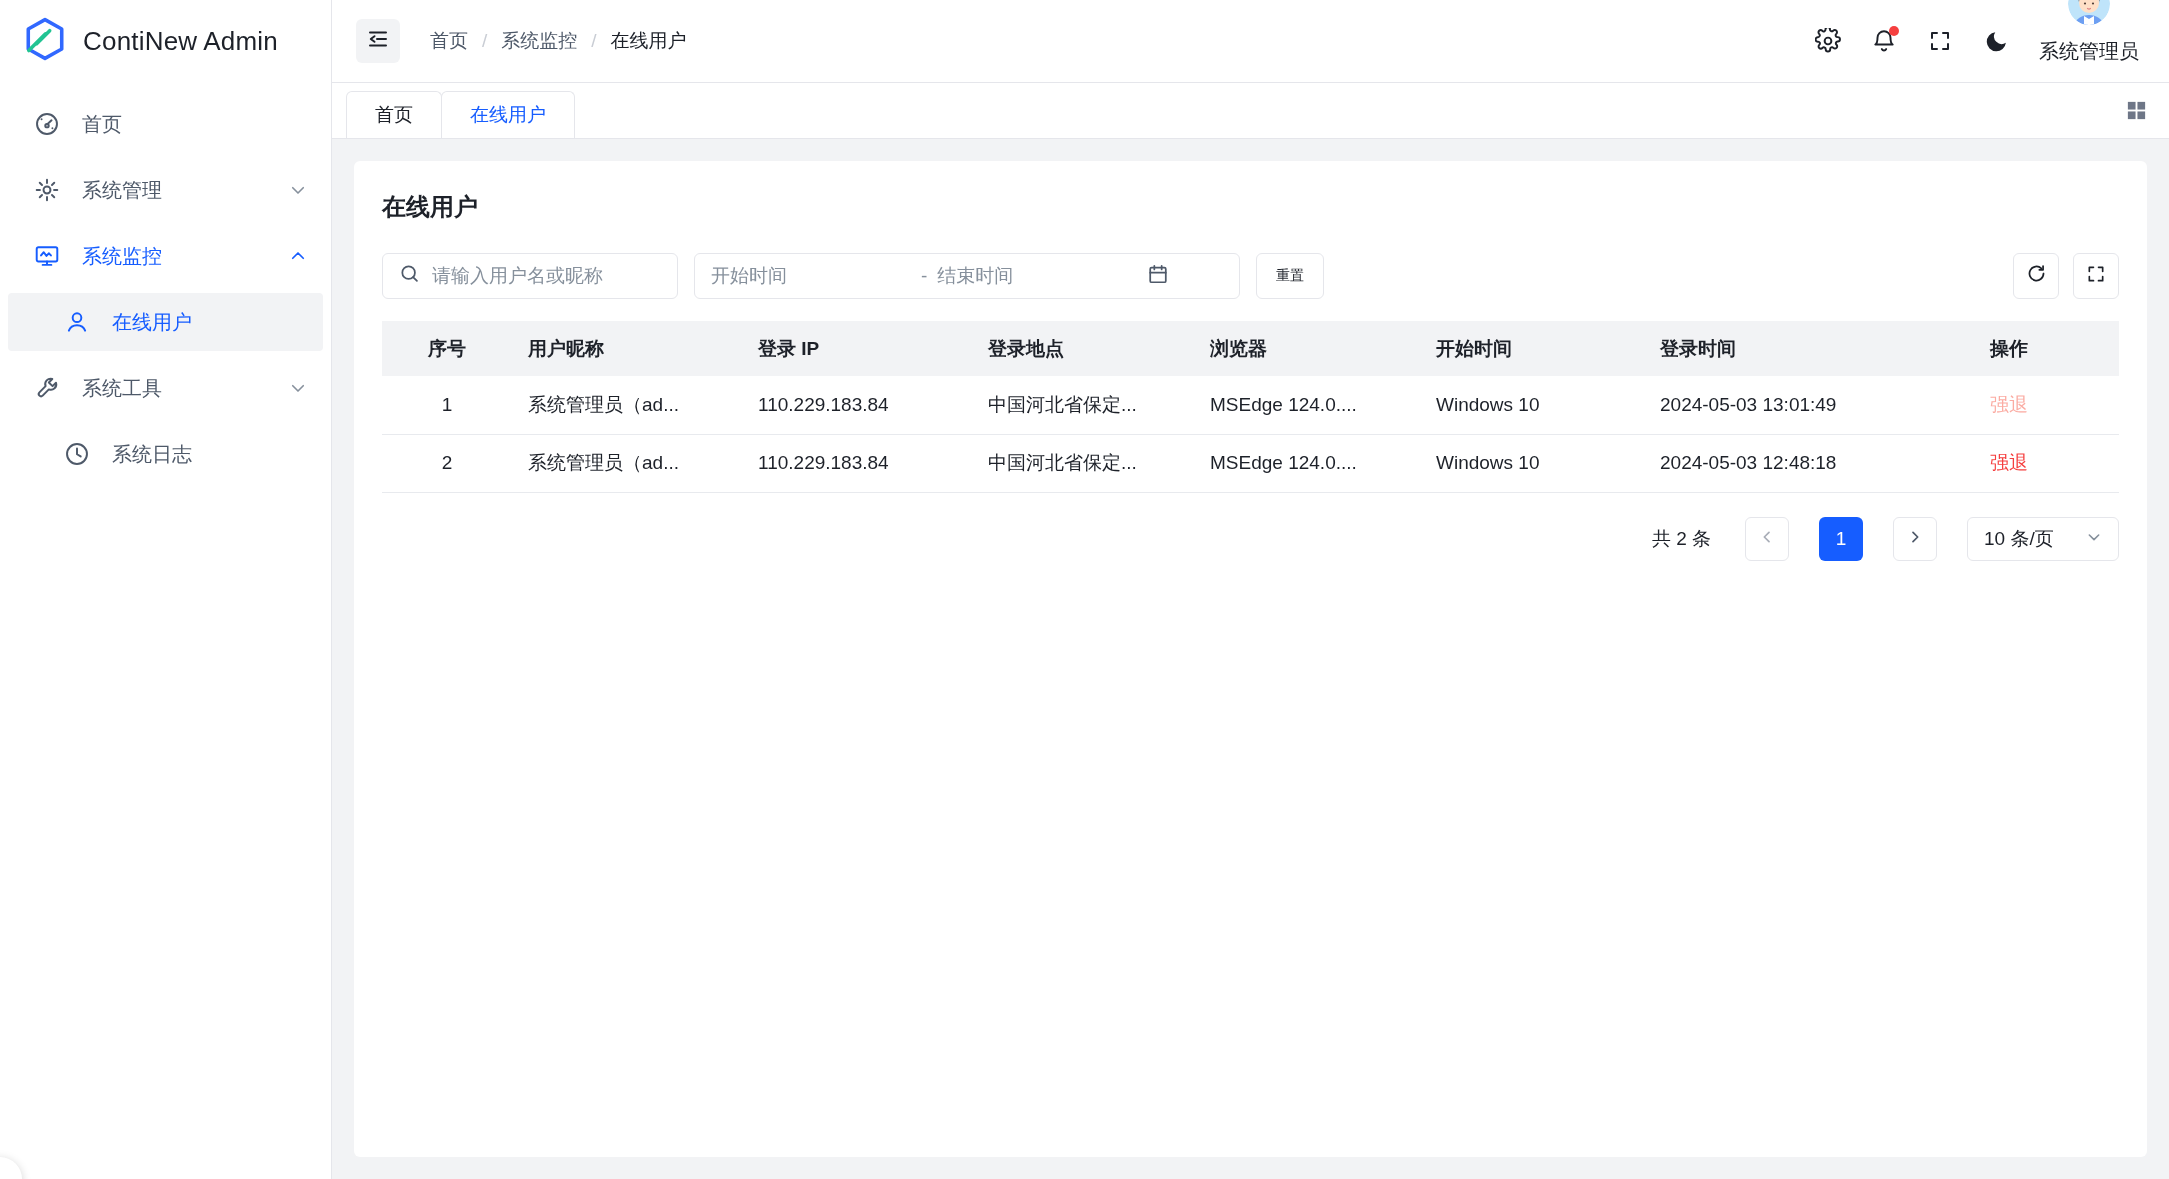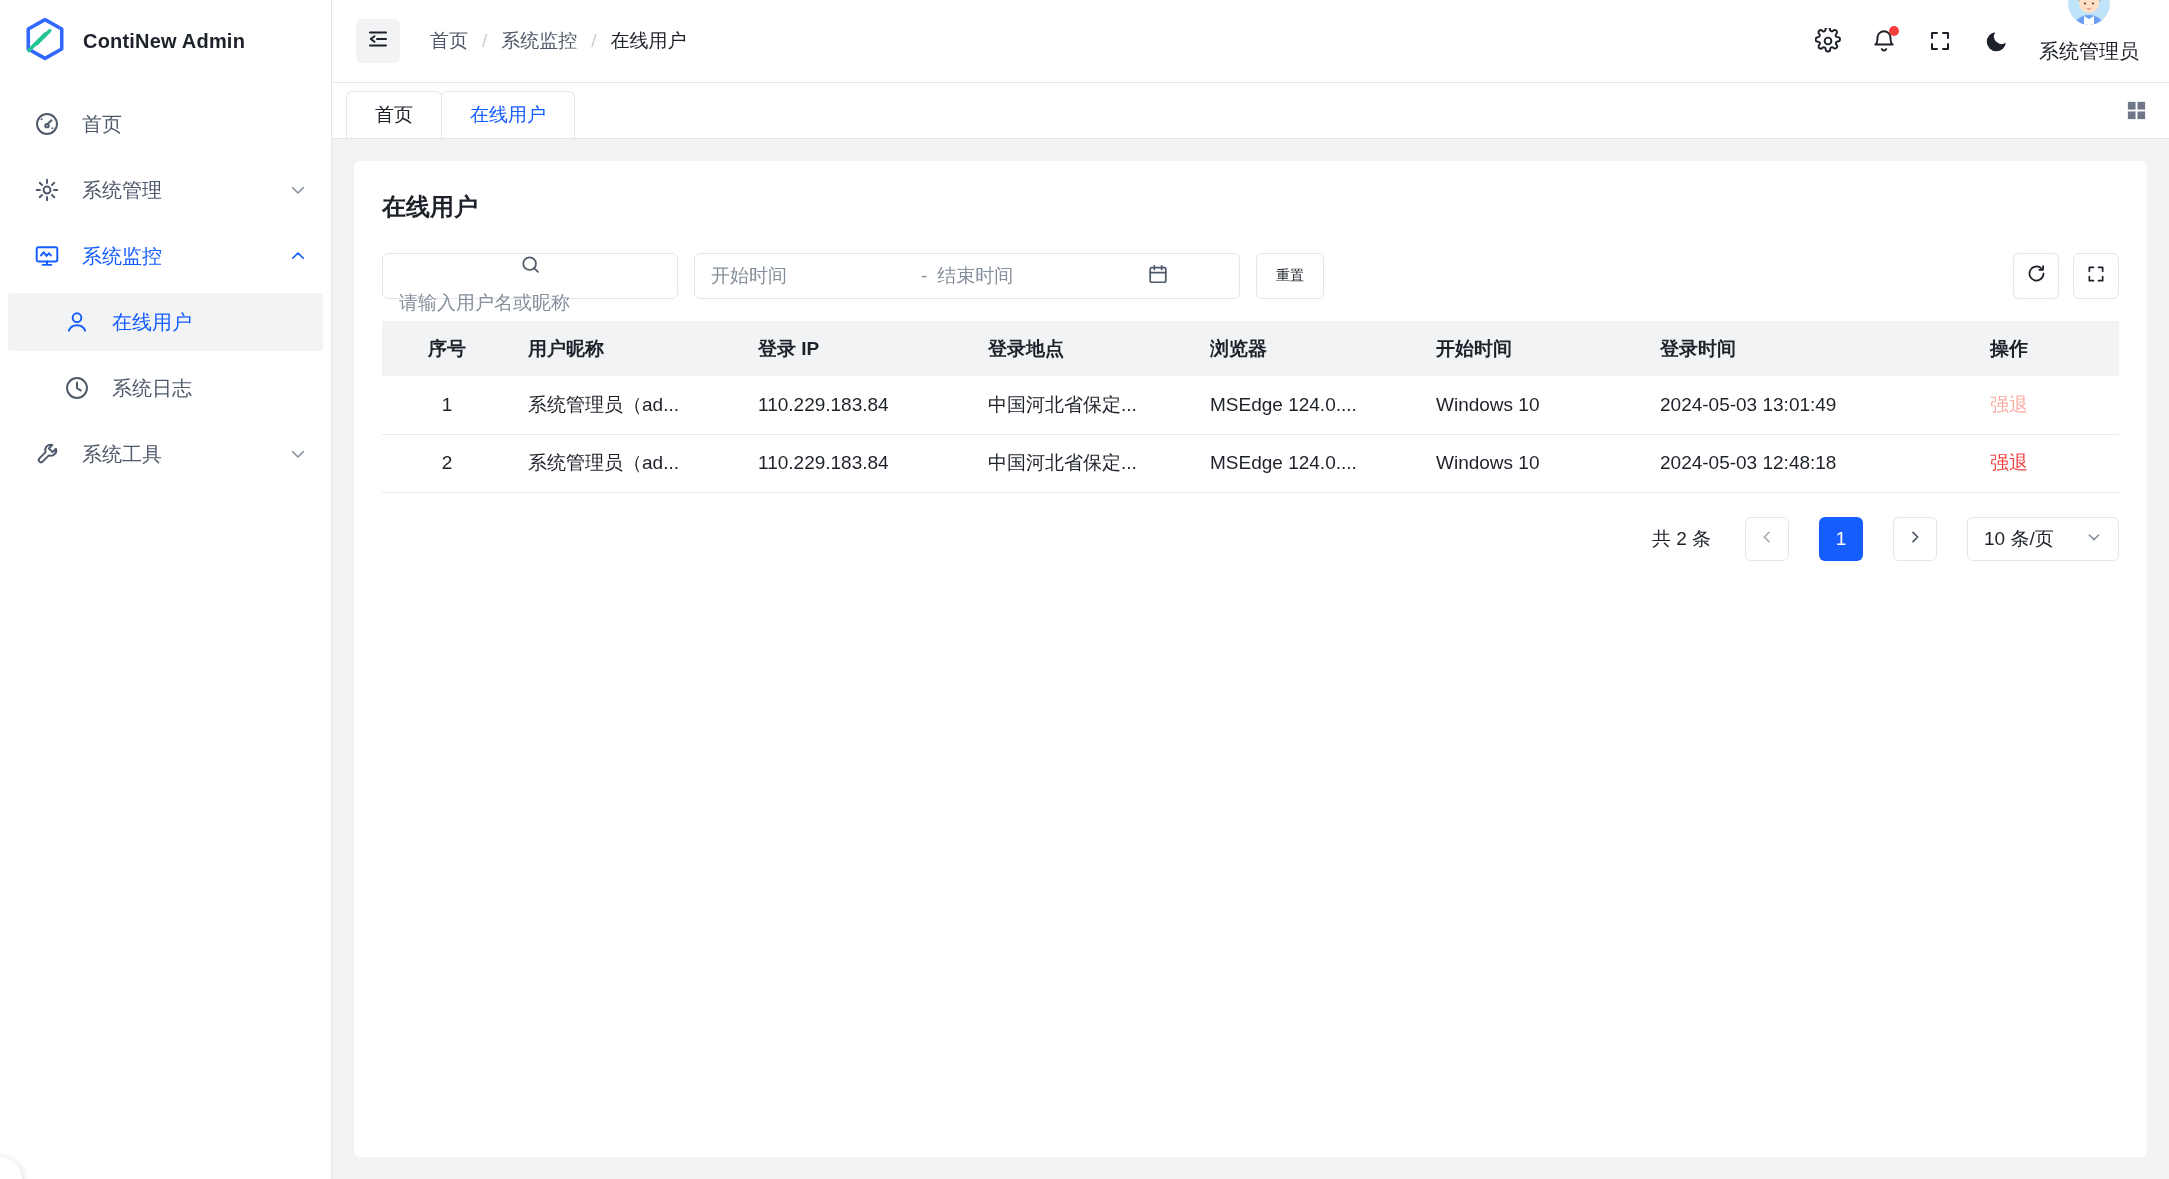--- a/index.html
+++ b/index.html
@@ -3,21 +3,21 @@
 <meta charset="utf-8">
 <style>
   * { margin:0; padding:0; box-sizing:border-box; }
   html,body { width:2169px; height:1179px; overflow:hidden; }
   body { font-family:"Liberation Sans","DejaVu Sans",sans-serif; color:#1d2129; background:#fff; font-size:19px; }
   .app { display:flex; width:100%; height:100%; }
 
   
   .sidebar { width:332px; height:100%; background:#fff; border-right:1px solid #e5e6eb; flex-shrink:0; position:relative; }
   .logo-row { height:83px; display:flex; align-items:center; padding-left:22px; gap:15px; }
-  .logo-title { font-size:20px; font-weight:bold; letter-spacing:0.2px; color:#1d2129; white-space:nowrap; }
+  .logo-title { font-size:26px; font-weight:normal; letter-spacing:0.2px; color:#1d2129; white-space:nowrap; }
   .menu { padding:12px 8px 0 8px; }
   .m-item { height:58px; margin-bottom:8px; border-radius:4px; display:flex; align-items:center; padding:0 16px 0 26px; font-size:20px; color:#4e5969; cursor:pointer; }
   .m-item .mi { width:26px; height:26px; margin-right:22px; flex-shrink:0; display:flex; align-items:center; justify-content:center; }
   .m-item .chev { margin-left:auto; width:18px; height:18px; color:#86909c; }
   .m-item.blue { color:#165dff; }
   .m-item.blue .chev { color:#165dff; }
   .m-item.sub { padding-left:56px; }
   .m-item.selected { background:#f2f3f5; color:#165dff; }
   .drawer-handle { position:absolute; left:-22px; bottom:-22px; width:44px; height:44px; border-radius:50%; background:#fff; box-shadow:0 2px 10px rgba(0,0,0,.18); }
 
@@ -44,21 +44,21 @@
 
   .content { flex:1; background:#f2f3f5; padding:22px; overflow:hidden; }
   .card { background:#fff; border-radius:6px; min-height:100%; padding:30px 28px; }
   .page-title { font-size:24px; font-weight:bold; color:#1d2129; margin-bottom:30px; }
 
   
   .filters { display:flex; align-items:center; gap:16px; }
   .inp { height:46px; border:1px solid #e5e6eb; border-radius:6px; background:#fff; display:flex; align-items:center; padding:0 16px; }
   .inp input { border:none; outline:none; background:transparent; font-size:19px; color:#1d2129; font-family:inherit; width:100%; }
   .inp input::placeholder { color:#86909c; }
-  .inp-search { width:296px; gap:12px;flex-direction:column; }
+  .inp-search { width:296px; gap:12px; }
   .inp-search svg { color:#4e5969; flex-shrink:0; }
   .inp-dates { width:546px; gap:10px; }
   .inp-dates .dsep { color:#86909c; flex-shrink:0; }
   .inp-dates svg { color:#4e5969; flex-shrink:0; margin-left:auto; }
   .btn-reset { height:46px; padding:0 19px; border:1px solid #e5e6eb; border-radius:6px; background:#fff; font-size:14px; color:#1d2129; cursor:pointer; font-family:Liberation Serif, serif; }
   .fspacer { flex:1; }
   .sq-btn { width:46px; height:46px; border:1px solid #e5e6eb; border-radius:6px; background:#fff; display:flex; align-items:center; justify-content:center; color:#1d2129; cursor:pointer; }
   .sq-btn + .sq-btn { margin-left:-2px; }
 
   
@@ -150,42 +150,42 @@
       <div class="m-item sub selected">
         <span class="mi">
           <svg width="26" height="26" viewBox="0 0 24 24" fill="none" stroke="currentColor" stroke-width="1.8" stroke-linecap="round" stroke-linejoin="round">
             <circle cx="12" cy="8" r="4"></circle>
               <path d="M4.5 20c1.2-3.4 4-5 7.5-5s6.3 1.6 7.5 5"></path>
           </svg>
         </span>
         <span>在线用户</span>
       </div>
 
-      <div class="m-item sub">
-        <span class="mi">
-          <svg width="26" height="26" viewBox="0 0 24 24" fill="none" stroke="currentColor" stroke-width="1.8" stroke-linecap="round" stroke-linejoin="round">
-            <circle cx="12" cy="12" r="9.2"></circle>
-              <path d="M12 7v5.2l3.4 2"></path>
-          </svg>
-        </span>
-        <span>系统日志</span>
-      </div>
-
       <div class="m-item">
         <span class="mi">
           <svg width="26" height="26" viewBox="0 0 24 24" fill="none" stroke="currentColor" stroke-width="1.8" stroke-linecap="round" stroke-linejoin="round">
             <path d="M20.3 7.1a5 5 0 0 1-6.6 6.2L8 19a2.1 2.1 0 0 1-3-3l5.7-5.7a5 5 0 0 1 6.2-6.6L13.7 6.9l3.4 3.4 3.2-3.2z"></path>
           </svg>
         </span>
         <span>系统工具</span>
         <span class="chev">
           <svg width="18" height="18" viewBox="0 0 24 24" fill="none" stroke="currentColor" stroke-width="2.2" stroke-linecap="round" stroke-linejoin="round">
               <path d="M5 9l7 7 7-7"></path>
             </svg>
         </span>
+      </div>
+
+      <div class="m-item sub">
+        <span class="mi">
+          <svg width="26" height="26" viewBox="0 0 24 24" fill="none" stroke="currentColor" stroke-width="1.8" stroke-linecap="round" stroke-linejoin="round">
+            <circle cx="12" cy="12" r="9.2"></circle>
+              <path d="M12 7v5.2l3.4 2"></path>
+          </svg>
+        </span>
+        <span>系统日志</span>
       </div>
 
     </nav>
     <div class="drawer-handle"></div>
   </aside>
 
   <div class="main">
 
     <header class="topbar">
       <div class="collapse-btn">

